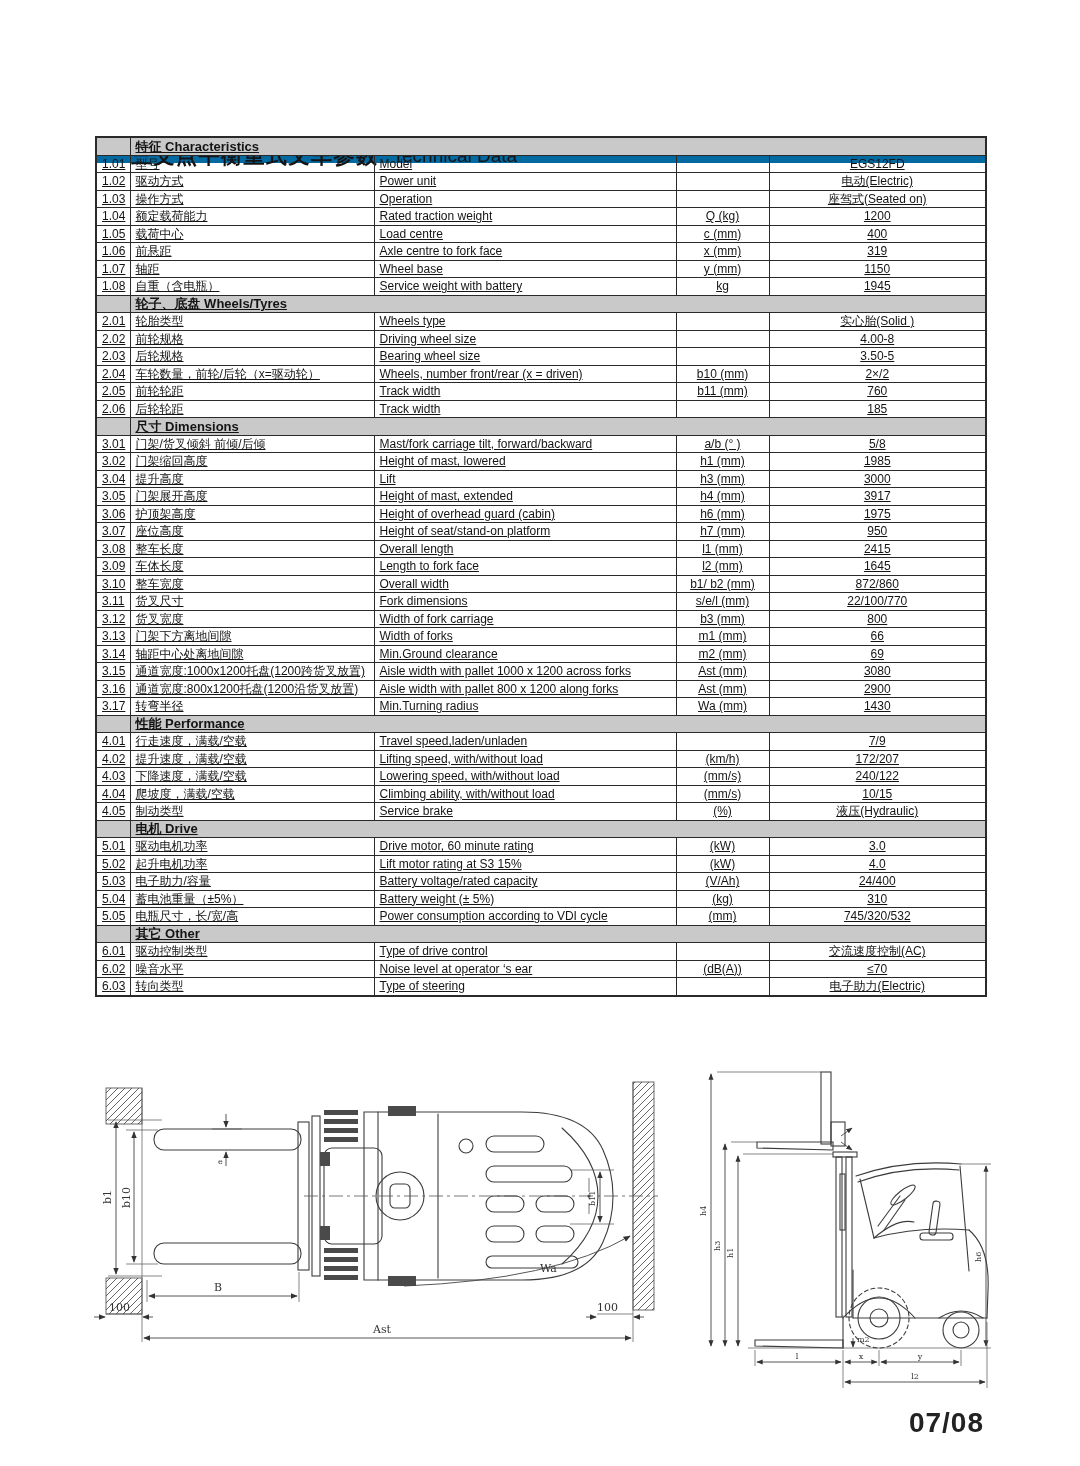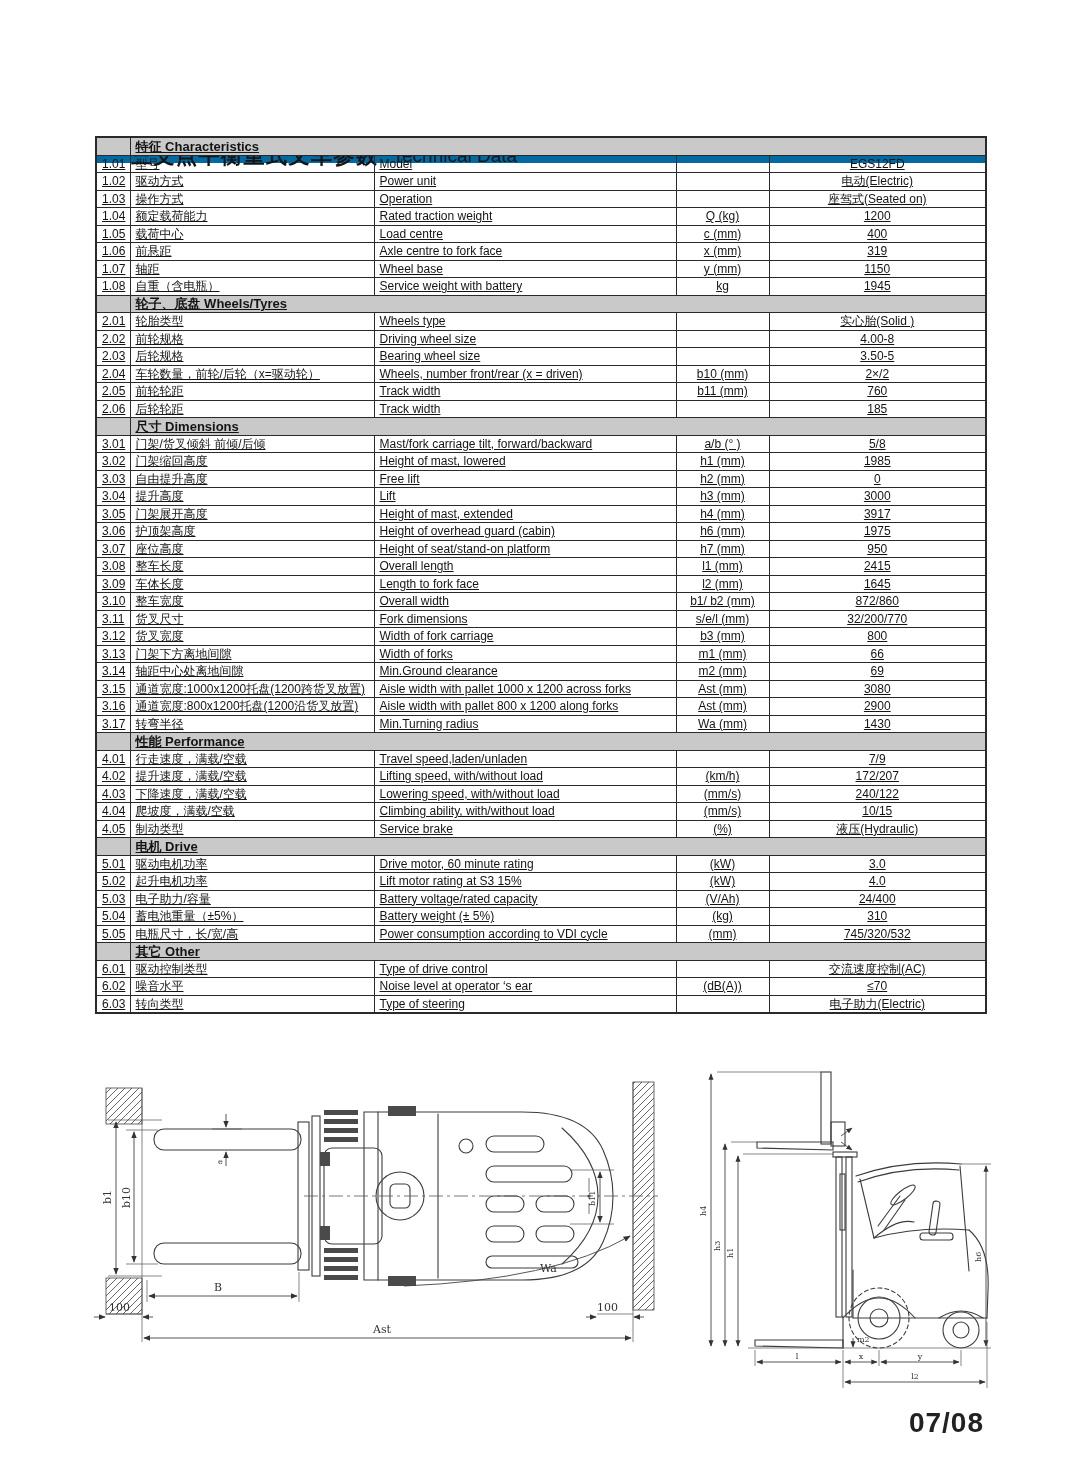--- a/index.html
+++ b/index.html
@@ -171,27 +171,20 @@
           <td class="col-val">5/8</td>
         </tr>
         <tr>
           <td class="col-num">3.02</td>
           <td class="col-zh">门架缩回高度</td>
           <td class="col-en">Height of mast, lowered</td>
           <td class="col-unit">h1 (mm)</td>
           <td class="col-val">1985</td>
         </tr>
         <tr>
-          <td class="col-num">3.03</td>
-          <td class="col-zh">自由提升高度</td>
-          <td class="col-en">Free lift</td>
-          <td class="col-unit">h2 (mm)</td>
-          <td class="col-val">0</td>
-        </tr>
-        <tr>
           <td class="col-num">3.04</td>
           <td class="col-zh">提升高度</td>
           <td class="col-en">Lift</td>
           <td class="col-unit">h3 (mm)</td>
           <td class="col-val">3000</td>
         </tr>
         <tr>
           <td class="col-num">3.05</td>
           <td class="col-zh">门架展开高度</td>
           <td class="col-en">Height of mast, extended</td>
@@ -231,21 +224,21 @@
           <td class="col-zh">整车宽度</td>
           <td class="col-en">Overall width</td>
           <td class="col-unit">b1/ b2 (mm)</td>
           <td class="col-val">872/860</td>
         </tr>
         <tr>
           <td class="col-num">3.11</td>
           <td class="col-zh">货叉尺寸</td>
           <td class="col-en">Fork dimensions</td>
           <td class="col-unit">s/e/l (mm)</td>
-          <td class="col-val">32/200/770</td>
+          <td class="col-val">22/100/770</td>
         </tr>
         <tr>
           <td class="col-num">3.12</td>
           <td class="col-zh">货叉宽度</td>
           <td class="col-en">Width of fork carriage</td>
           <td class="col-unit">b3 (mm)</td>
           <td class="col-val">800</td>
         </tr>
         <tr>
           <td class="col-num">3.13</td>

